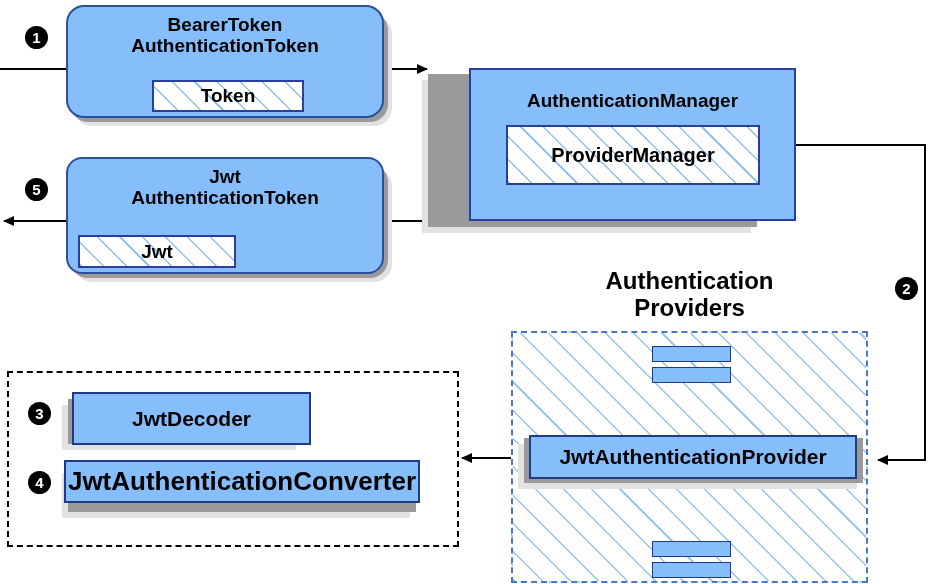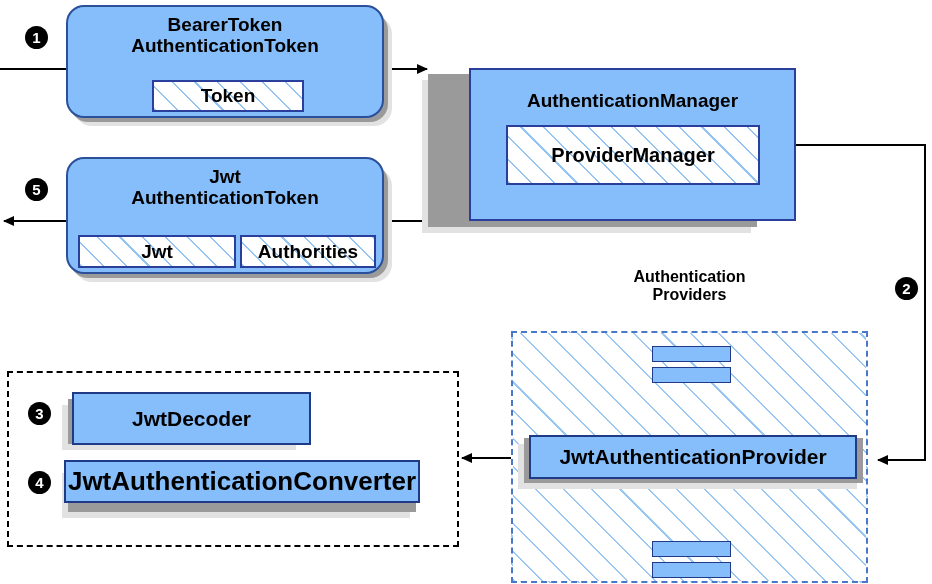--- a/index.html
+++ b/index.html
@@ -190,36 +190,35 @@
   <div class="shadow-dark" style="left:70px; top:12px; width:318px; height:110px; border-radius:18px;"></div>
   <div class="box-round" style="left:66px; top:5px; width:318px; height:113px;">
     <div class="box-title" style="top:7px; font-size:19px;">BearerToken
 AuthenticationToken</div>
     <div class="inner-hatch" style="left:84px; top:73px; width:152px; height:32px; font-size:19px;">Token</div>
   </div>
   <div class="bullet" style="left:25px; top:26px;">1</div>
 
   <div class="shadow-light" style="left:74px; top:168px; width:318px; height:114px; border-radius:18px;"></div>
   <div class="shadow-dark" style="left:70px; top:164px; width:318px; height:114px; border-radius:18px;"></div>
-  <div class="box-round" style="left:66px; top:157px; width:318px; height:117px;">
+  <div class="box-round" style="left:66px; top:157px; width:318px; height:117px;border-radius:16px;">
     <div class="box-title" style="top:7px; font-size:19px;">Jwt
 AuthenticationToken</div>
     <div class="inner-hatch" style="left:10px; top:76px; width:158px; height:33px; font-size:19px;">Jwt</div>
-    <div class="inner-hatch" style="left:172px; top:76px; width:136px; height:33px; font-size:19px;">Authorities</div>
   </div>
   <div class="bullet" style="left:25px; top:178px;">5</div>
 
   <div class="shadow-light" style="left:422px; top:80px; width:329px; height:153px;"></div>
   <div class="shadow-dark" style="left:428px; top:74px; width:329px; height:153px;"></div>
   <div class="box-sharp" style="left:433px; top:68px; width:327px; height:153px;margin-left:36px;">
     <div class="box-title" style="top:20px; font-size:19px;">AuthenticationManager</div>
     <div class="inner-hatch" style="left:35px; top:55px; width:254px; height:60px; font-size:20px;">ProviderManager</div>
   </div>
 
-  <div class="region-title" style="left:511px; top:268px; width:357px; font-size:16px;">Authentication
+  <div class="region-title" style="left:511px; top:268px; width:357px; font-size:24px;">Authentication
 Providers</div>
 
   <div class="provider-region" style="left:511px; top:331px; width:357px; height:252px;"></div>
 
   <div class="prov-bar" style="left:652px; top:346px; width:79px; height:16px;"></div>
   <div class="prov-bar" style="left:652px; top:367px; width:79px; height:16px;"></div>
 
   <div class="prov-bar" style="left:652px; top:541px; width:79px; height:16px;"></div>
   <div class="prov-bar" style="left:652px; top:562px; width:79px; height:16px;"></div>
 

